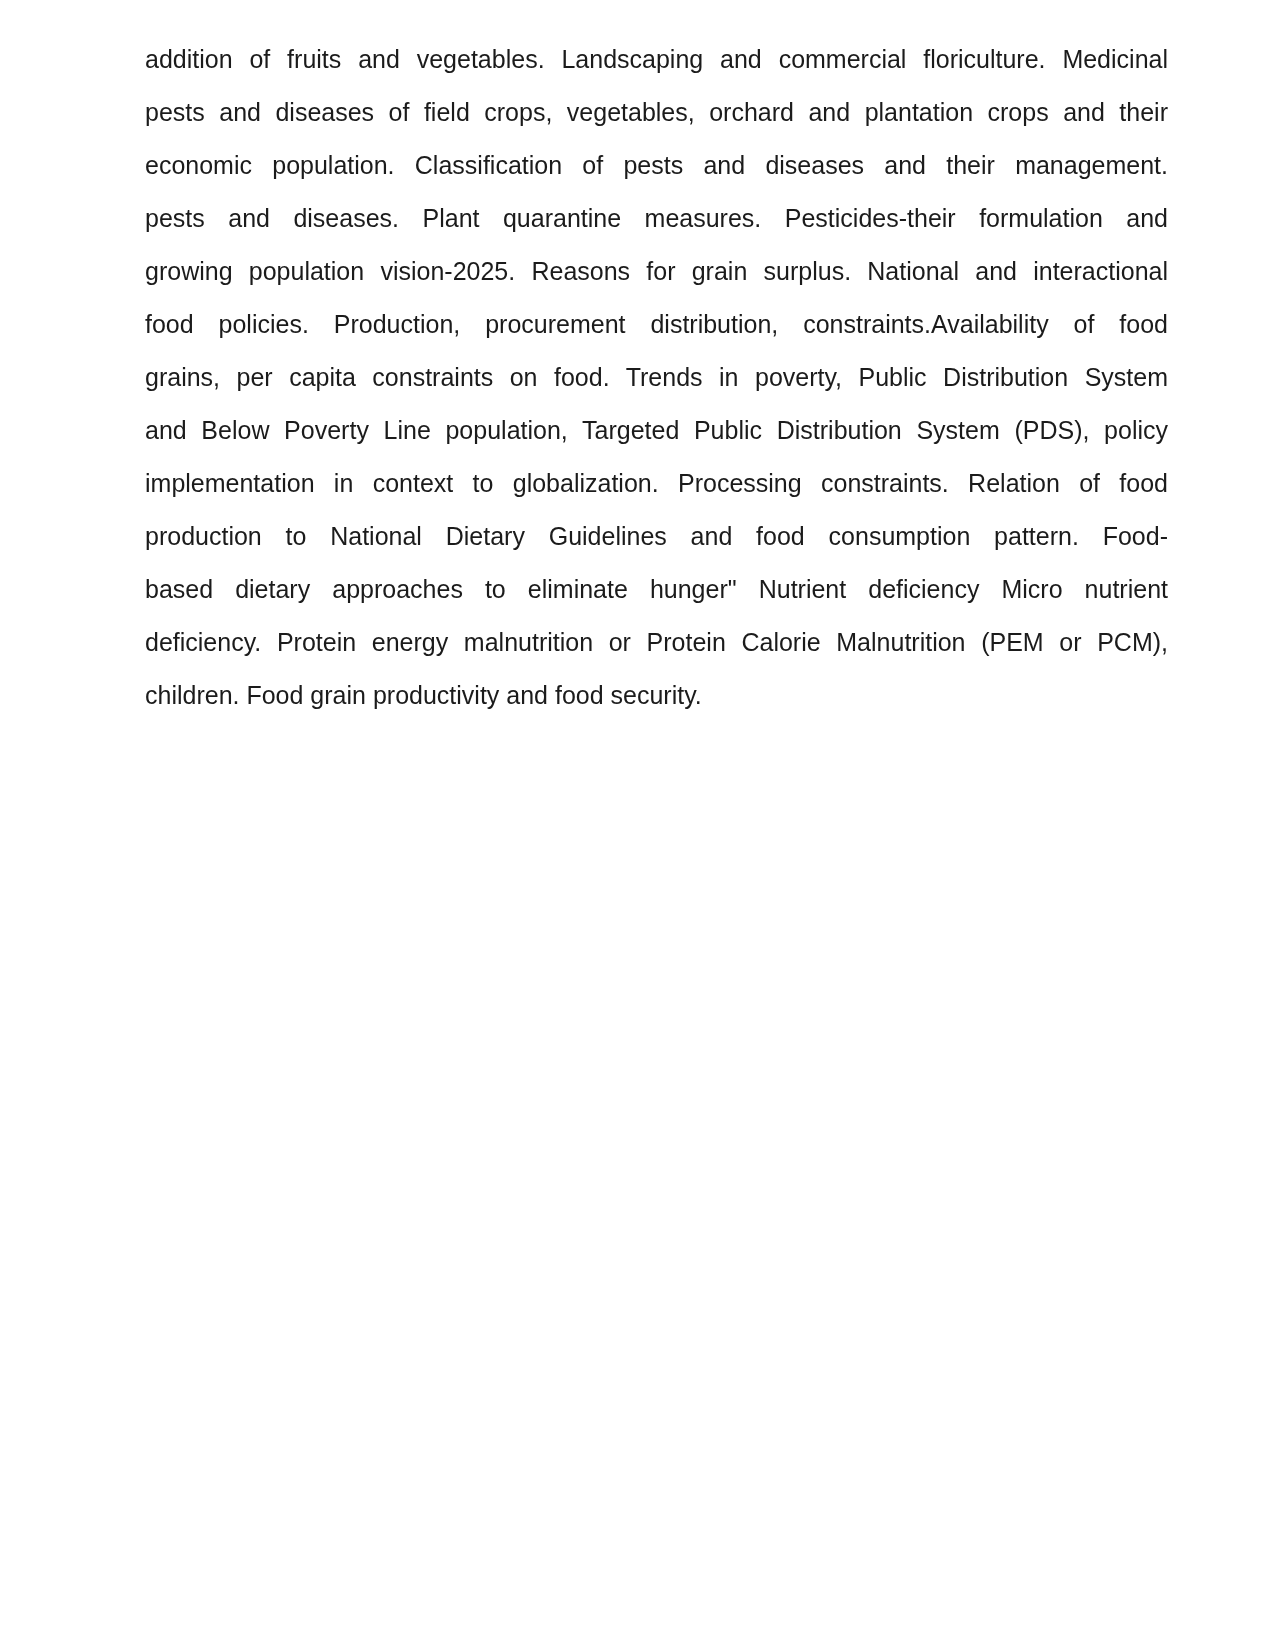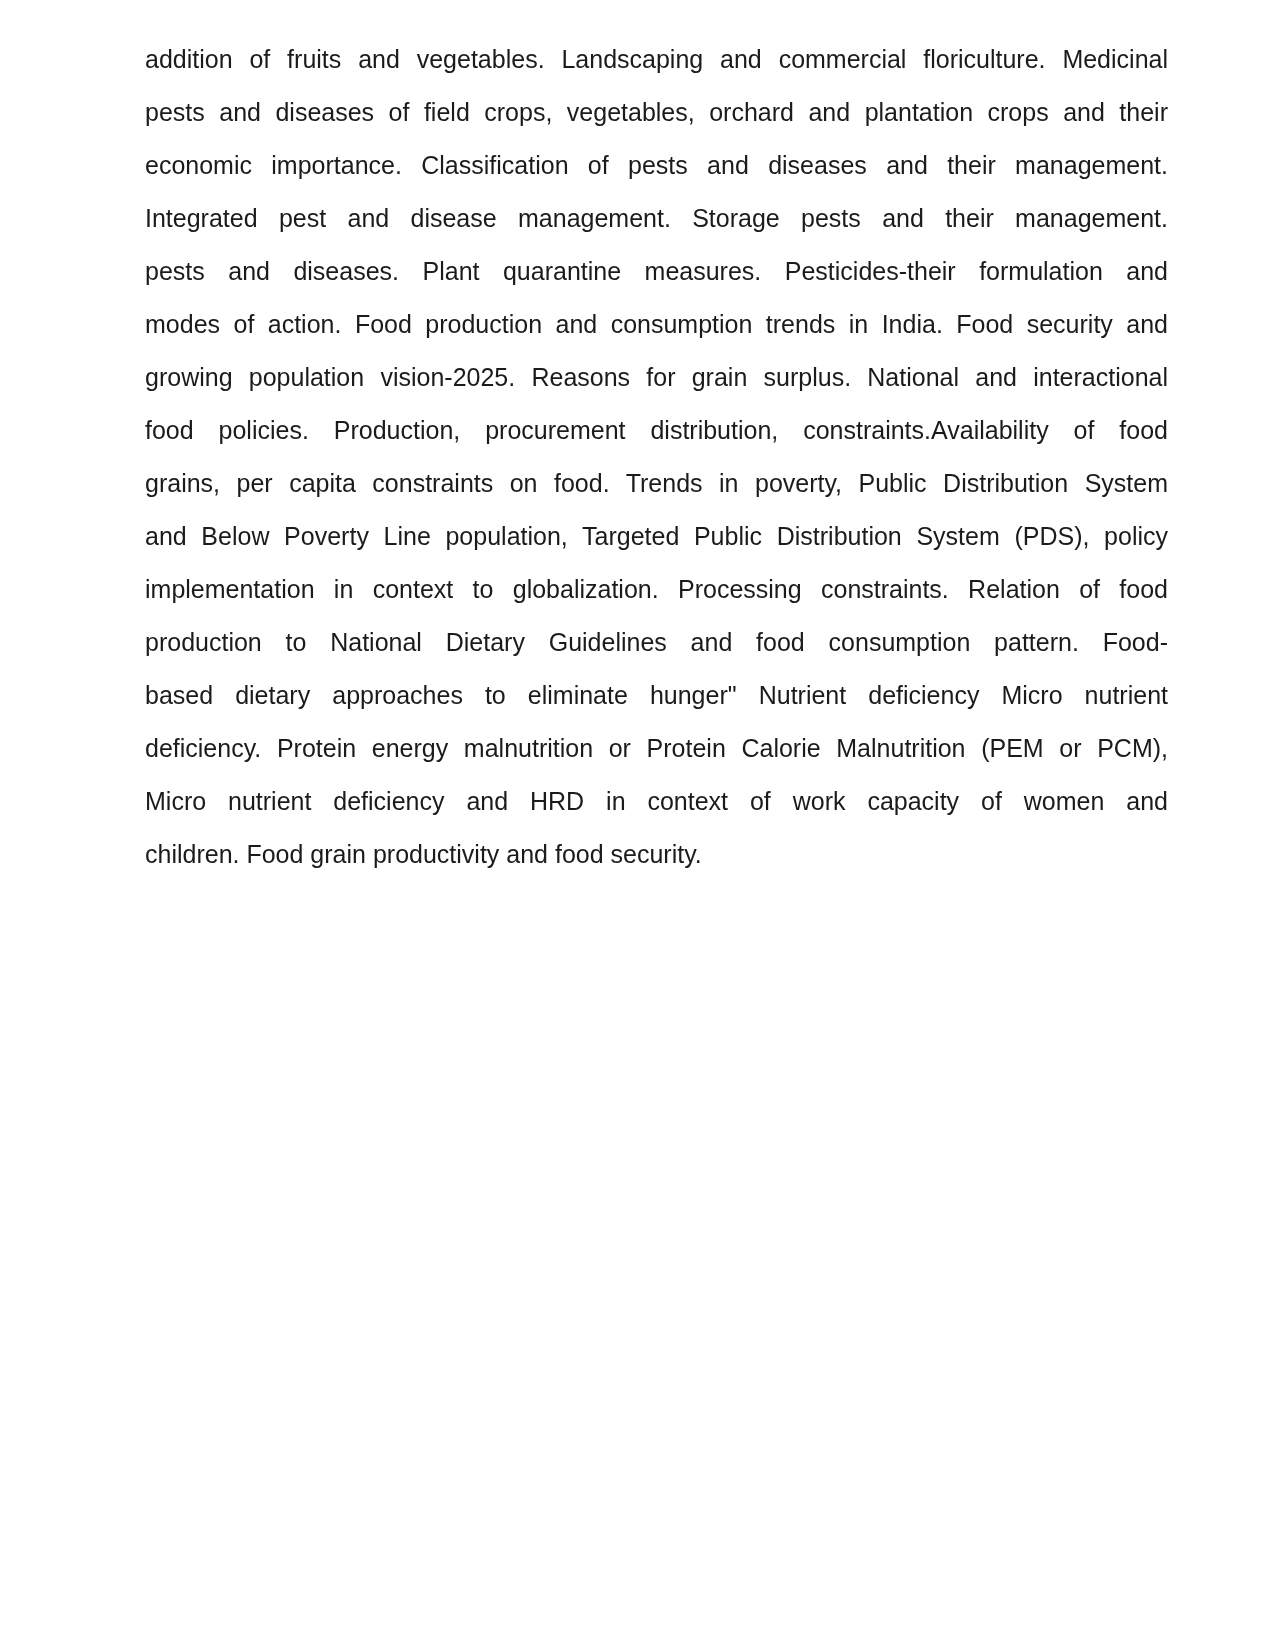--- a/index.html
+++ b/index.html
@@ -39,28 +39,25 @@
     text-align-last: left;
   }
 </style>
 </head>
 <body style="background: rgb(255, 255, 255);">
 
 <div class="page">
   <div class="text-block" style="color: rgb(27, 27, 27);">
     <div class="line">addition of fruits and vegetables. Landscaping and commercial floriculture. Medicinal</div>
     <div class="line">pests and diseases of field crops, vegetables, orchard and plantation crops and their</div>
-    <div class="line">economic importance. Classification of pests and diseases and their management.</div>
-    <div class="line">Integrated pest and disease management. Storage pests and their management.</div>
+    <div class="line">economic population. Classification of pests and diseases and their management.</div>
     <div class="line">pests and diseases. Plant quarantine measures. Pesticides-their formulation and</div>
-    <div class="line">modes of action. Food production and consumption trends in India. Food security and</div>
     <div class="line">growing population vision-2025. Reasons for grain surplus. National and interactional</div>
     <div class="line">food policies. Production, procurement  distribution, constraints.Availability of food</div>
     <div class="line">grains, per capita constraints on food. Trends in poverty, Public Distribution System</div>
     <div class="line">and Below Poverty Line population, Targeted Public Distribution System (PDS), policy</div>
     <div class="line">implementation in context to globalization. Processing constraints. Relation of food</div>
     <div class="line">production to National Dietary Guidelines and food consumption pattern. Food-</div>
     <div class="line">based dietary approaches to eliminate hunger" Nutrient deficiency Micro nutrient</div>
     <div class="line">deficiency. Protein energy malnutrition or Protein Calorie Malnutrition (PEM or PCM),</div>
-    <div class="line">Micro nutrient deficiency and HRD in context of work capacity of women and</div>
     <div class="line last">children. Food grain productivity and food security.</div>
   </div>
 </div>
 
 </body></html>

